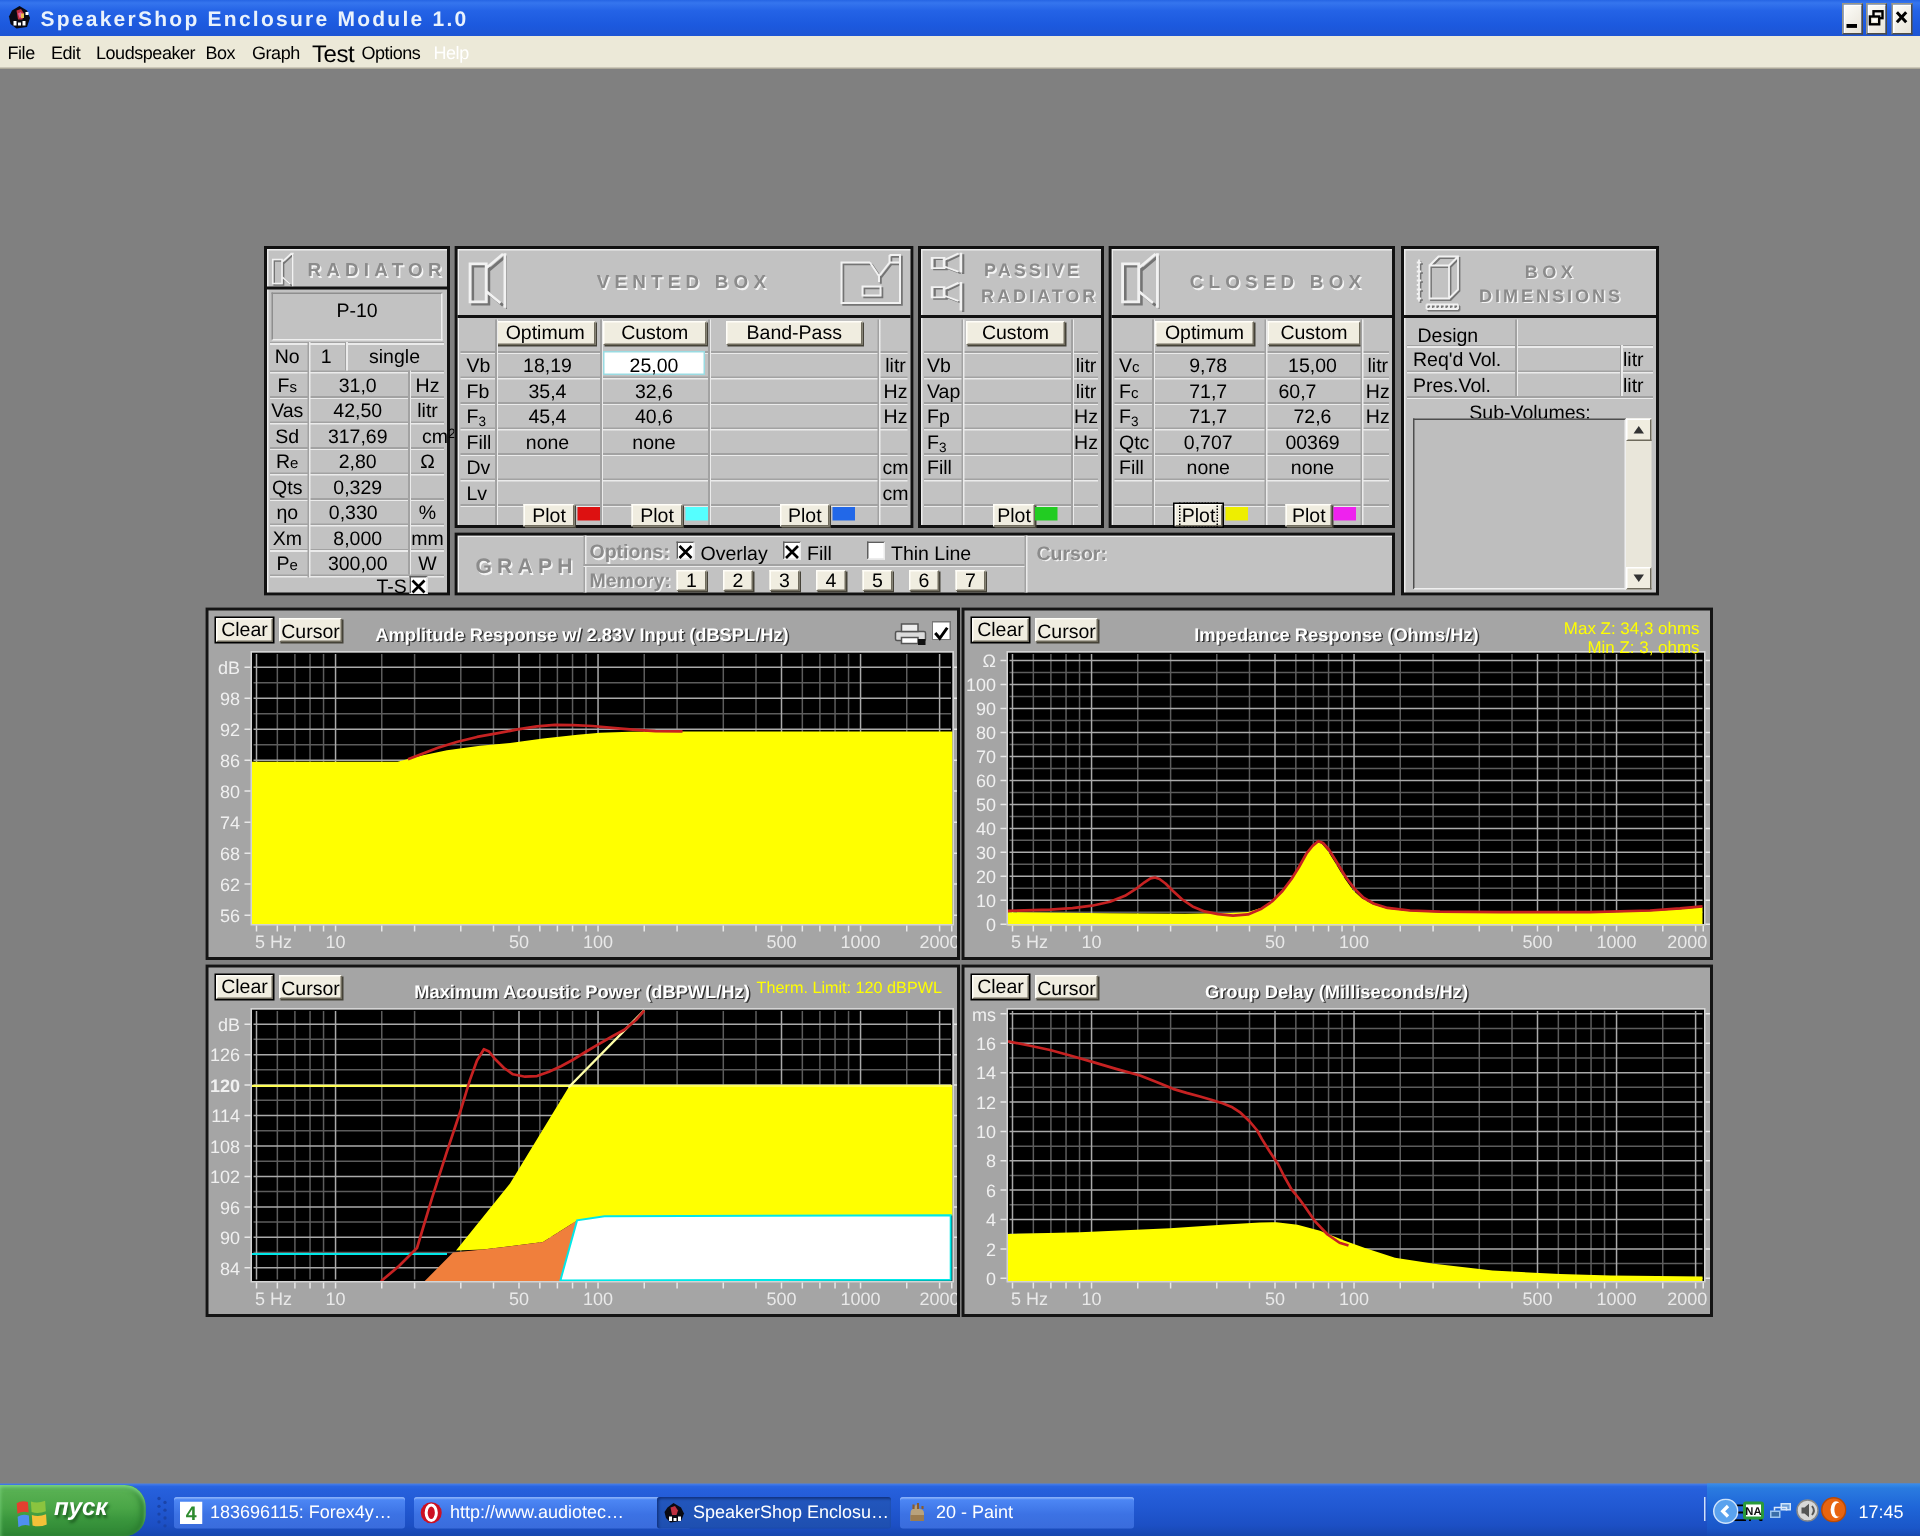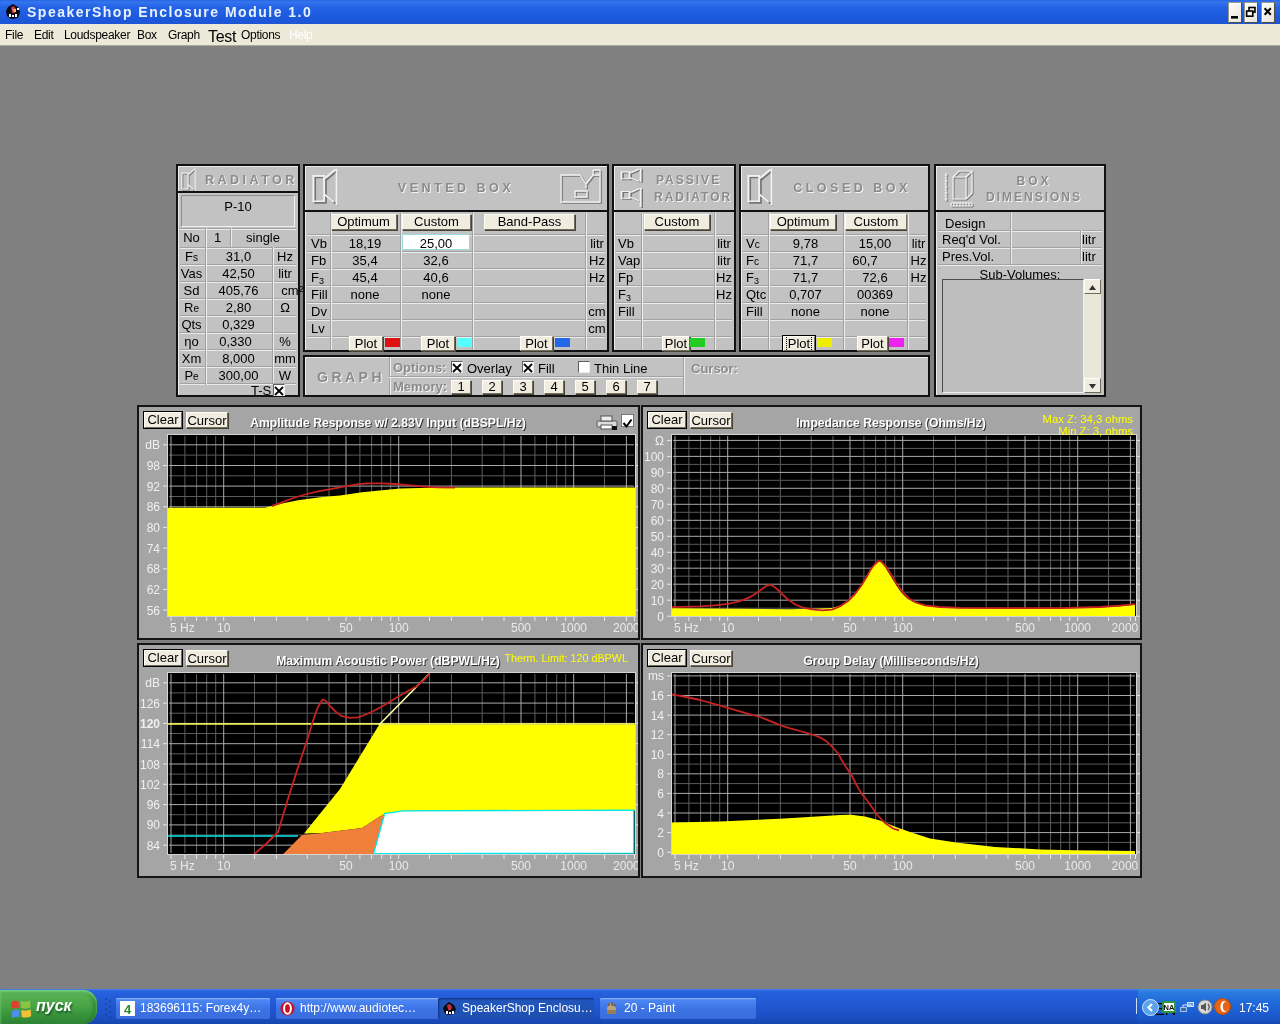--- a/index.html
+++ b/index.html
@@ -85,21 +85,21 @@
 <div class="lab cen" style="left:0px;top:64px;width:27px">No</div>
 <div class="lab cen" style="left:27px;top:64px;width:25px">1</div>
 <div class="lab cen" style="left:52px;top:64px;width:66px">single</div>
 <div class="lab cen" style="left:0px;top:83px;width:27px">F<span style="font-size:10px">s</span></div>
 <div class="lab cen" style="left:27px;top:83px;width:67px">31,0</div>
 <div class="lab cen" style="left:94px;top:83px;width:26px">Hz</div>
 <div class="lab cen" style="left:0px;top:100px;width:27px">Vas</div>
 <div class="lab cen" style="left:27px;top:100px;width:67px">42,50</div>
 <div class="lab cen" style="left:94px;top:100px;width:26px">litr</div>
 <div class="lab cen" style="left:0px;top:117px;width:27px">Sd</div>
-<div class="lab cen" style="left:27px;top:117px;width:67px">405,76</div>
+<div class="lab cen" style="left:27px;top:117px;width:67px">317,69</div>
 <div class="lab cen" style="left:94px;top:117px;width:41px">cm<span style="font-size:9px;vertical-align:3px">2</span></div>
 <div class="lab cen" style="left:0px;top:134px;width:27px">R<span style="font-size:10px">e</span></div>
 <div class="lab cen" style="left:27px;top:134px;width:67px">2,80</div>
 <div class="lab cen" style="left:94px;top:134px;width:26px">Ω</div>
 <div class="lab cen" style="left:0px;top:151px;width:27px">Qts</div>
 <div class="lab cen" style="left:27px;top:151px;width:67px">0,329</div>
 <div class="lab cen" style="left:94px;top:151px;width:26px"></div>
 <div class="lab cen" style="left:0px;top:168px;width:27px">ηo</div>
 <div class="lab cen" style="left:27px;top:168px;width:61px">0,330</div>
 <div class="lab cen" style="left:94px;top:168px;width:26px">%</div>

